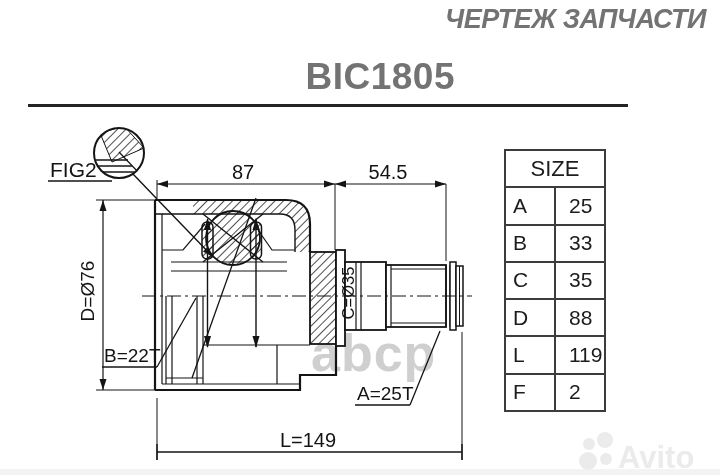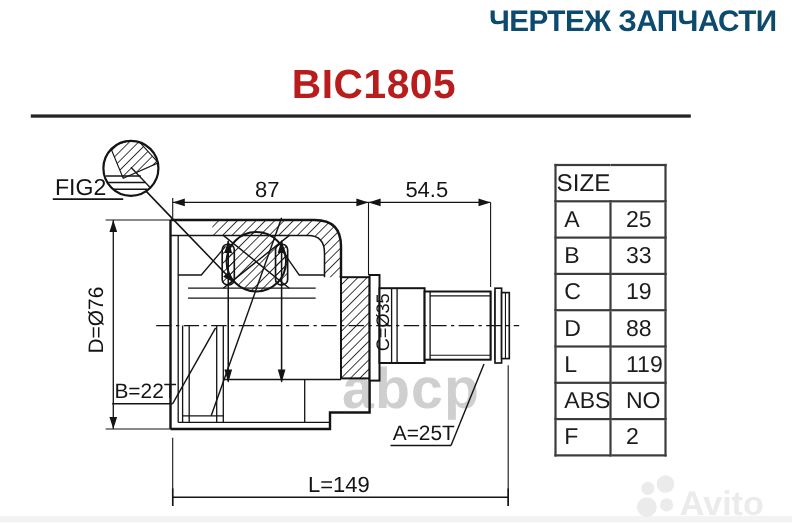--- a/index.html
+++ b/index.html
@@ -1,29 +1,29 @@
 <!DOCTYPE html>
 <html><head>
 <meta charset="utf-8">
 <style>
   html,body{margin:0;padding:0;}
   body{width:720px;height:475px;position:relative;background:#ffffff;overflow:hidden;
        font-family:"Liberation Sans", sans-serif;}
   .title{position:absolute;top:4px;right:14px;width:420px;text-align:right;
-         font-size:27px;font-weight:800;color:#0c4a6e;letter-spacing:-0.5px;}
-  .part-code{position:absolute;top:56px;left:225px;width:230px;text-align:center;
-         font-size:37px;font-weight:600;color:#b91c1c;letter-spacing:0.5px;}
+         font-size:27px;font-weight:800;font-style:italic;color:#737373;letter-spacing:-0.5px;}
+  .part-code{position:absolute;top:56px;left:225px;width:230px;text-align:right;
+         font-size:37px;font-weight:600;color:#737373;letter-spacing:0.5px;}
   .header-rule{position:absolute;left:28px;top:104px;width:600px;height:3px;background:#242424;}
   .bottom-strip{position:absolute;left:0;top:469px;width:720px;height:6px;background:#f3f3f3;}
 
   table.size{position:absolute;left:504px;top:149px;border-collapse:collapse;
          width:102px;height:263px;table-layout:fixed;}
   table.size td{border:2px solid #3c3c3c;font-size:21px;color:#1c1c1c;
          padding:0 0 0 7px;vertical-align:middle;height:31px;}
-  table.size td.hdr{text-align:left;padding:0;font-size:22px;}
+  table.size td.hdr{text-align:center;padding:0;font-size:22px;}
   table.size td.lab{width:42px;}
   table.size td.val{padding-left:13px;}
 
   svg text{font-family:"Liberation Sans", sans-serif;fill:#141414;}
   .wm-center{font-size:52px;font-weight:700;fill:#cfcfcf;letter-spacing:1px;}
   .wm-brand{font-size:31px;font-weight:700;fill:#ebebeb;}
   .dwg{position:absolute;left:0;top:0;}
 </style>
 </head>
 <body>
@@ -41,33 +41,29 @@
   <tr>
         <td class="lab">A</td>
         <td class="val">25</td>
       </tr>
   <tr>
         <td class="lab">B</td>
         <td class="val">33</td>
       </tr>
   <tr>
         <td class="lab">C</td>
-        <td class="val">19</td>
+        <td class="val">35</td>
       </tr>
   <tr>
         <td class="lab">D</td>
         <td class="val">88</td>
       </tr>
   <tr>
         <td class="lab">L</td>
         <td class="val">119</td>
-      </tr>
-  <tr>
-        <td class="lab">ABS</td>
-        <td class="val">NO</td>
       </tr>
   <tr>
         <td class="lab">F</td>
         <td class="val">2</td>
       </tr>
 </tbody>
   </table>
 
 <svg class="dwg" width="720" height="475" viewBox="0 0 720 475">
   <defs>

